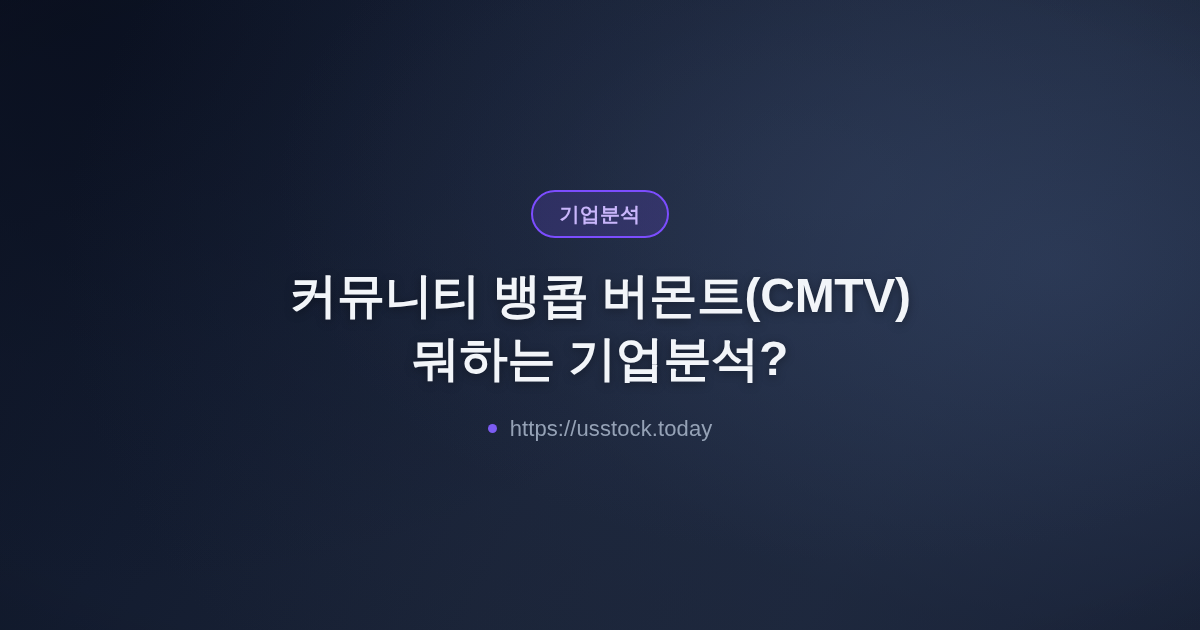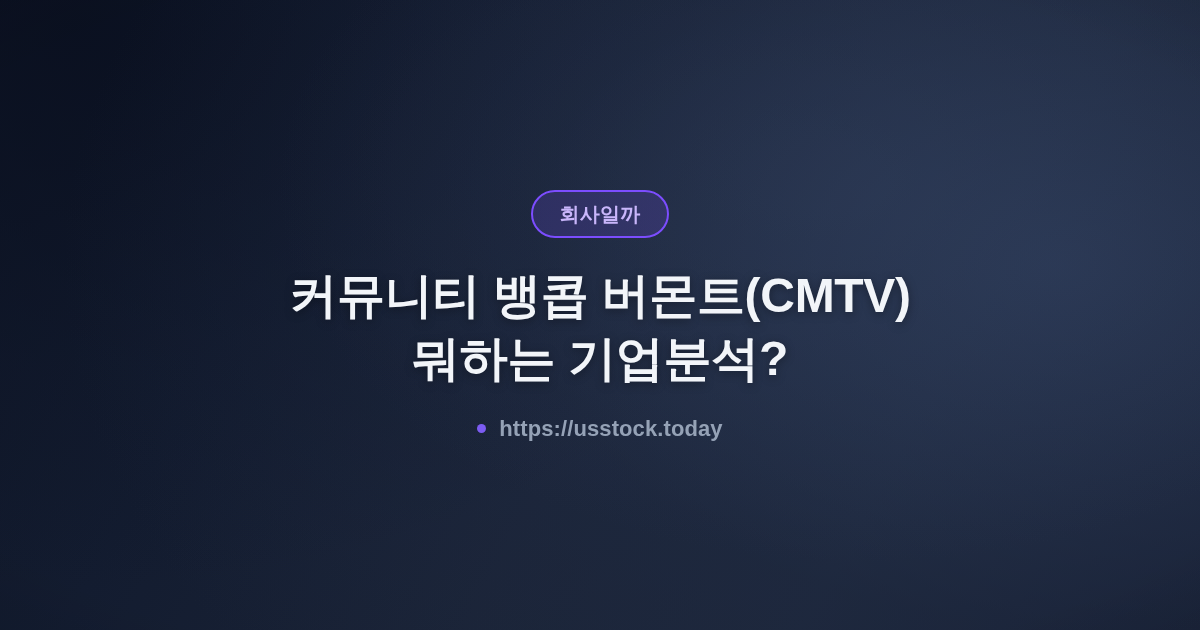--- a/index.html
+++ b/index.html
@@ -96,38 +96,38 @@
   .url-bullet {
     width: 9px;
     height: 9px;
     border-radius: 50%;
     background: #7c5cf2;
     flex: 0 0 auto;
   }
 
   .url-text {
     font-size: 22px;
-    font-weight: 700;
+    font-weight: 400;
     color: #95a2b6;
     letter-spacing: 0.1px;
     line-height: 1;
   }
 </style>
 </head>
 <body>
 
 <div class="og-card">
 
   <div class="bg-sheen"></div>
   <div class="bg-vignette"></div>
 
   <div class="content">
 
     <div class="category-badge">
-      <span class="badge-label">회사일까</span>
+      <span class="badge-label">기업분석</span>
     </div>
 
     <h1 class="og-title">
       <span class="title-line">커뮤니티 뱅콥 버몬트(CMTV)</span>
       <span class="title-line">뭐하는 기업분석?</span>
     </h1>
 
     <div class="site-url">
       <span class="url-bullet"></span>
       <span class="url-text">https://usstock.today</span>

